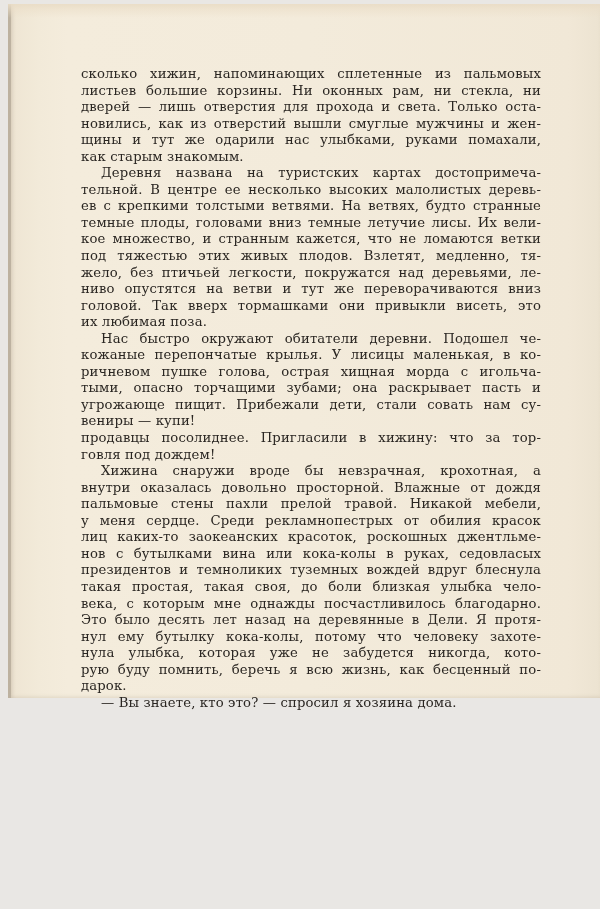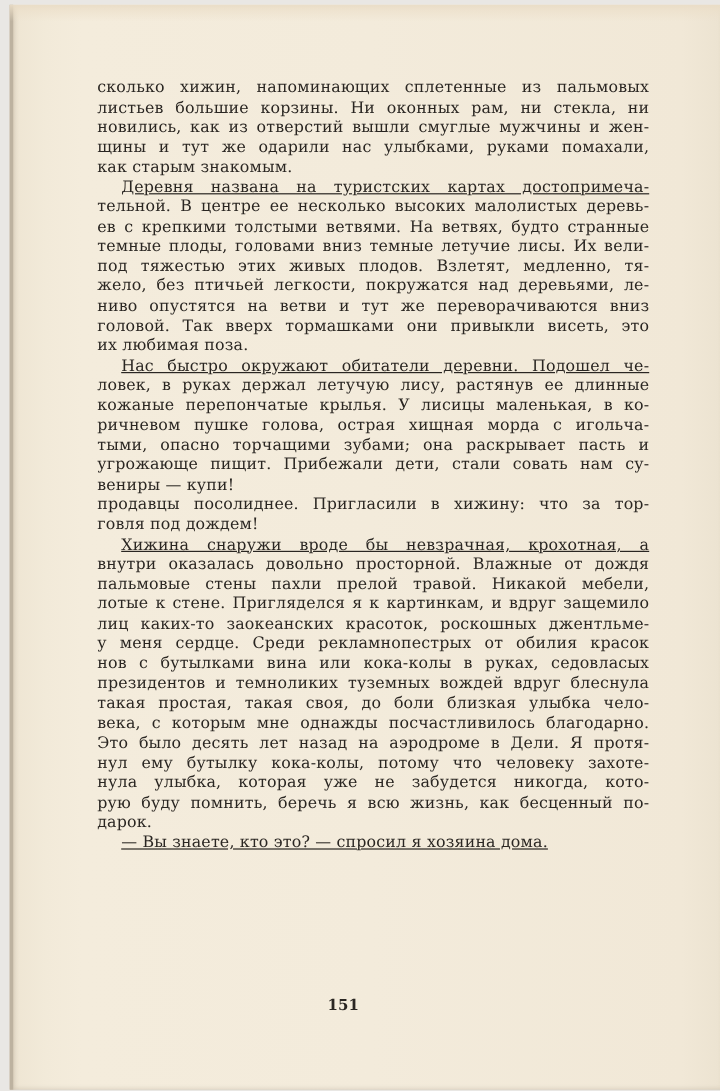--- a/index.html
+++ b/index.html
@@ -12,21 +12,21 @@
       overflow: hidden;
       background: #e9e7e4;
       position: relative;
       font-family: "DejaVu Serif", "Liberation Serif", serif;
     }
     .page {
       position: absolute;
       left: 8px;
       top: 4px;
       width: 592px;
-      height: 904px;
+      height: 694px;
       background: linear-gradient(90deg, #e6dccb 0px, #efe6d4 8px, #f2ead9 30px, #f4ecdc 60px, #f3ebdb 300px, #f1e8d7 560px, #ece3d1 592px);
       box-shadow: inset 3px 0 4px rgba(120,100,70,0.25);
     }
     .page::before {
       content: "";
       position: absolute;
       left: 0; top: 0; bottom: 0;
       width: 3px;
       background: #bdb2a0;
     }
@@ -53,21 +53,20 @@
       text-align: justify;
       text-align-last: justify;
       height: 16.55px;
       overflow: visible;
     }
     .text-block .line.last {
       text-align-last: left;
     }
     .text-block .line.indent {
       padding-left: 20px;
-      text-decoration: underline;
     }
     .page-number {
       position: absolute;
       left: 0;
       width: 556px;
       top: 826px;
       text-align: center;
       font-size: 12.5px;
       color: #2a2622;
       font-weight: bold;
@@ -75,63 +74,62 @@
   </style>
 </head>
 <body>
 
 <div class="page">
   <div class="page-top-shade"></div>
   <div class="text-block" id="text-block">
       <div class="paragraph">
         <span class="line">сколько хижин, напоминающих сплетенные из пальмовых</span>
         <span class="line">листьев большие корзины. Ни оконных рам, ни стекла, ни</span>
+        <span class="line">дверей — лишь отверстия для прохода и света. Только оста-</span>
         <span class="line">новились, как из отверстий вышли смуглые мужчины и жен-</span>
         <span class="line">щины и тут же одарили нас улыбками, руками помахали,</span>
         <span class="line last">как старым знакомым.</span>
       </div>
       <div class="paragraph">
         <span class="line indent">Деревня названа на туристских картах достопримеча-</span>
         <span class="line">тельной. В центре ее несколько высоких малолистых деревь-</span>
         <span class="line">ев с крепкими толстыми ветвями. На ветвях, будто странные</span>
         <span class="line">темные плоды, головами вниз темные летучие лисы. Их вели-</span>
+        <span class="line">кое множество, и странным кажется, что не ломаются ветки</span>
         <span class="line">под тяжестью этих живых плодов. Взлетят, медленно, тя-</span>
         <span class="line">жело, без птичьей легкости, покружатся над деревьями, ле-</span>
         <span class="line">ниво опустятся на ветви и тут же переворачиваются вниз</span>
         <span class="line">головой. Так вверх тормашками они привыкли висеть, это</span>
         <span class="line last">их любимая поза.</span>
       </div>
       <div class="paragraph">
         <span class="line indent">Нас быстро окружают обитатели деревни. Подошел че-</span>
-        <span class="line">ловек, в руках держал летучую лису, растянув ее длинные</span>
         <span class="line">кожаные перепончатые крылья. У лисицы маленькая, в ко-</span>
         <span class="line">ричневом пушке голова, острая хищная морда с игольча-</span>
         <span class="line">тыми, опасно торчащими зубами; она раскрывает пасть и</span>
         <span class="line">угрожающе пищит. Прибежали дети, стали совать нам су-</span>
         <span class="line last">вениры — купи!</span>
       </div>
       <div class="paragraph">
         <span class="line">продавцы посолиднее. Пригласили в хижину: что за тор-</span>
         <span class="line last">говля под дождем!</span>
       </div>
       <div class="paragraph">
         <span class="line indent">Хижина снаружи вроде бы невзрачная, крохотная, а</span>
         <span class="line">внутри оказалась довольно просторной. Влажные от дождя</span>
         <span class="line">пальмовые стены пахли прелой травой. Никакой мебели,</span>
-        <span class="line">лотые к стене. Пригляделся я к картинкам, и вдруг защемило</span>
+        <span class="line">у меня сердце. Среди рекламнопестрых от обилия красок</span>
         <span class="line">лиц каких-то заокеанских красоток, роскошных джентльме-</span>
-        <span class="line">у меня сердце. Среди рекламнопестрых от обилия красок</span>
         <span class="line">нов с бутылками вина или кока-колы в руках, седовласых</span>
         <span class="line">президентов и темноликих туземных вождей вдруг блеснула</span>
         <span class="line">такая простая, такая своя, до боли близкая улыбка чело-</span>
         <span class="line">века, с которым мне однажды посчастливилось благодарно.</span>
-        <span class="line">Это было десять лет назад на аэродроме в Дели. Я протя-</span>
+        <span class="line">Это было десять лет назад на деревянные в Дели. Я протя-</span>
         <span class="line">нул ему бутылку кока-колы, потому что человеку захоте-</span>
         <span class="line">нула улыбка, которая уже не забудется никогда, кото-</span>
         <span class="line">рую буду помнить, беречь я всю жизнь, как бесценный по-</span>
         <span class="line last">дарок.</span>
       </div>
       <div class="paragraph">
         <span class="line indent last">— Вы знаете, кто это? — спросил я хозяина дома.</span>
       </div>
     </div>
-  <div class="page-number">151</div>
 </div>
 
 </body></html>

